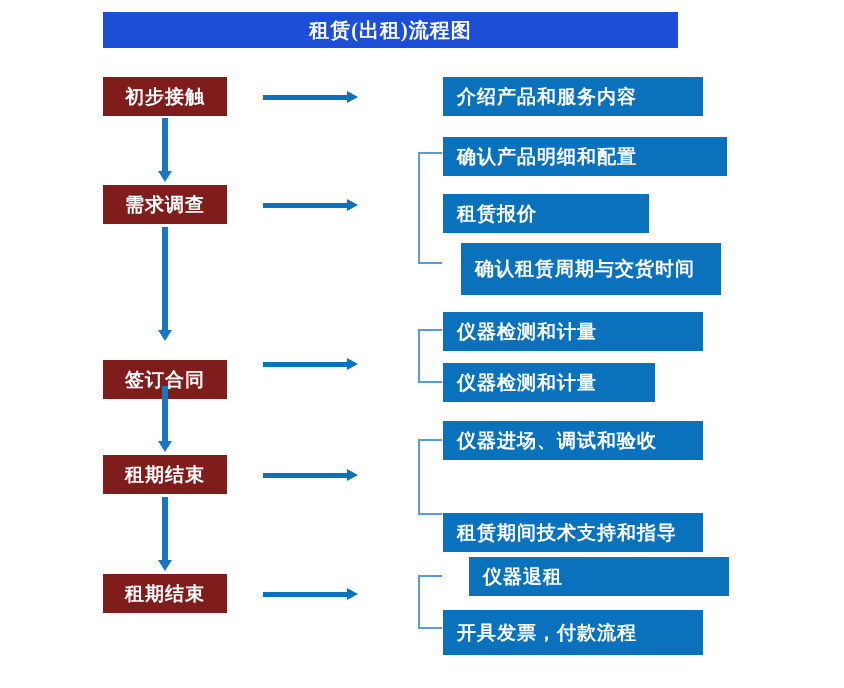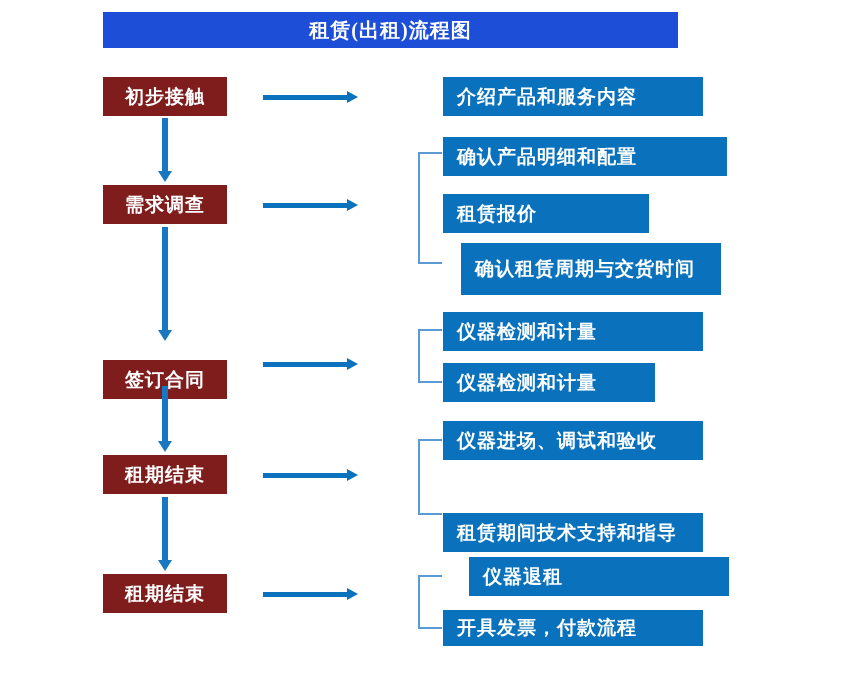--- a/index.html
+++ b/index.html
@@ -126,21 +126,21 @@
   <div id="details-layer">
       <div class="detail-box" style="left: 443px; top: 77px; width: 260px; height: 39px;">介绍产品和服务内容</div>
       <div class="detail-box" style="left: 443px; top: 137px; width: 284px; height: 39px;">确认产品明细和配置</div>
       <div class="detail-box" style="left: 443px; top: 186px; width: 206px; height: 39px; margin-top: 8px;">租赁报价</div>
       <div class="detail-box" style="left: 461px; top: 243px; width: 260px; height: 52px;">确认租赁周期与交货时间</div>
       <div class="detail-box" style="left: 443px; top: 312px; width: 260px; height: 39px;">仪器检测和计量</div>
       <div class="detail-box" style="left: 443px; top: 363px; width: 212px; height: 39px;">仪器检测和计量</div>
       <div class="detail-box" style="left: 443px; top: 421px; width: 260px; height: 39px;">仪器进场、调试和验收</div>
       <div class="detail-box" style="left: 443px; top: 513px; width: 260px; height: 39px;">租赁期间技术支持和指导</div>
       <div class="detail-box" style="left: 443px; top: 557px; width: 260px; height: 39px; margin-left: 26px;">仪器退租</div>
-      <div class="detail-box" style="left: 443px; top: 610px; width: 260px; height: 36px;">开具发票，付款流程</div>
+      <div class="detail-box" style="left: 443px; top: 610px; width: 260px; height: 45px;">开具发票，付款流程</div>
     </div>
   <div id="brackets-layer">
       <div class="bracket" style="left: 418px; top: 152px; width: 24px; height: 112px;"></div>
       <div class="bracket" style="left: 418px; top: 329px; width: 24px; height: 54px;"></div>
       <div class="bracket" style="left: 418px; top: 439px; width: 24px; height: 76px;"></div>
       <div class="bracket" style="left: 418px; top: 575px; width: 24px; height: 54px;"></div>
     </div>
   <div id="harrows-layer">
       <div class="h-arrow" style="left: 263px; top: 91px; width: 95px;">
         <div class="shaft" style="width: 85px;"></div>

